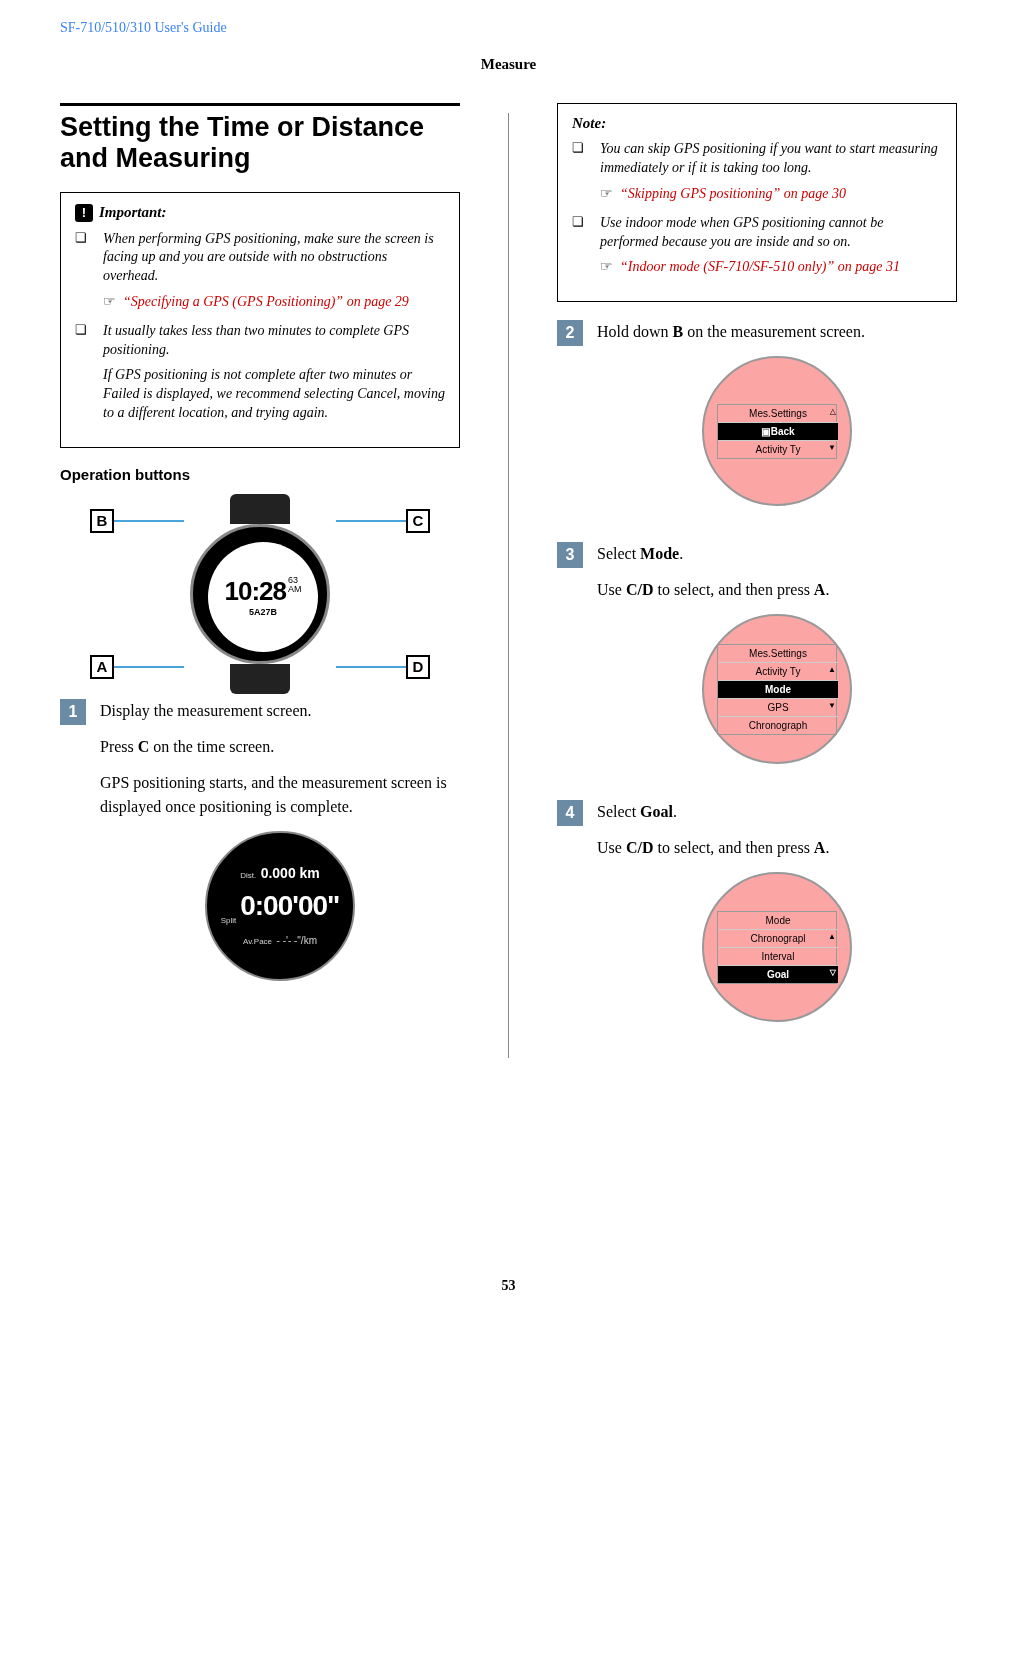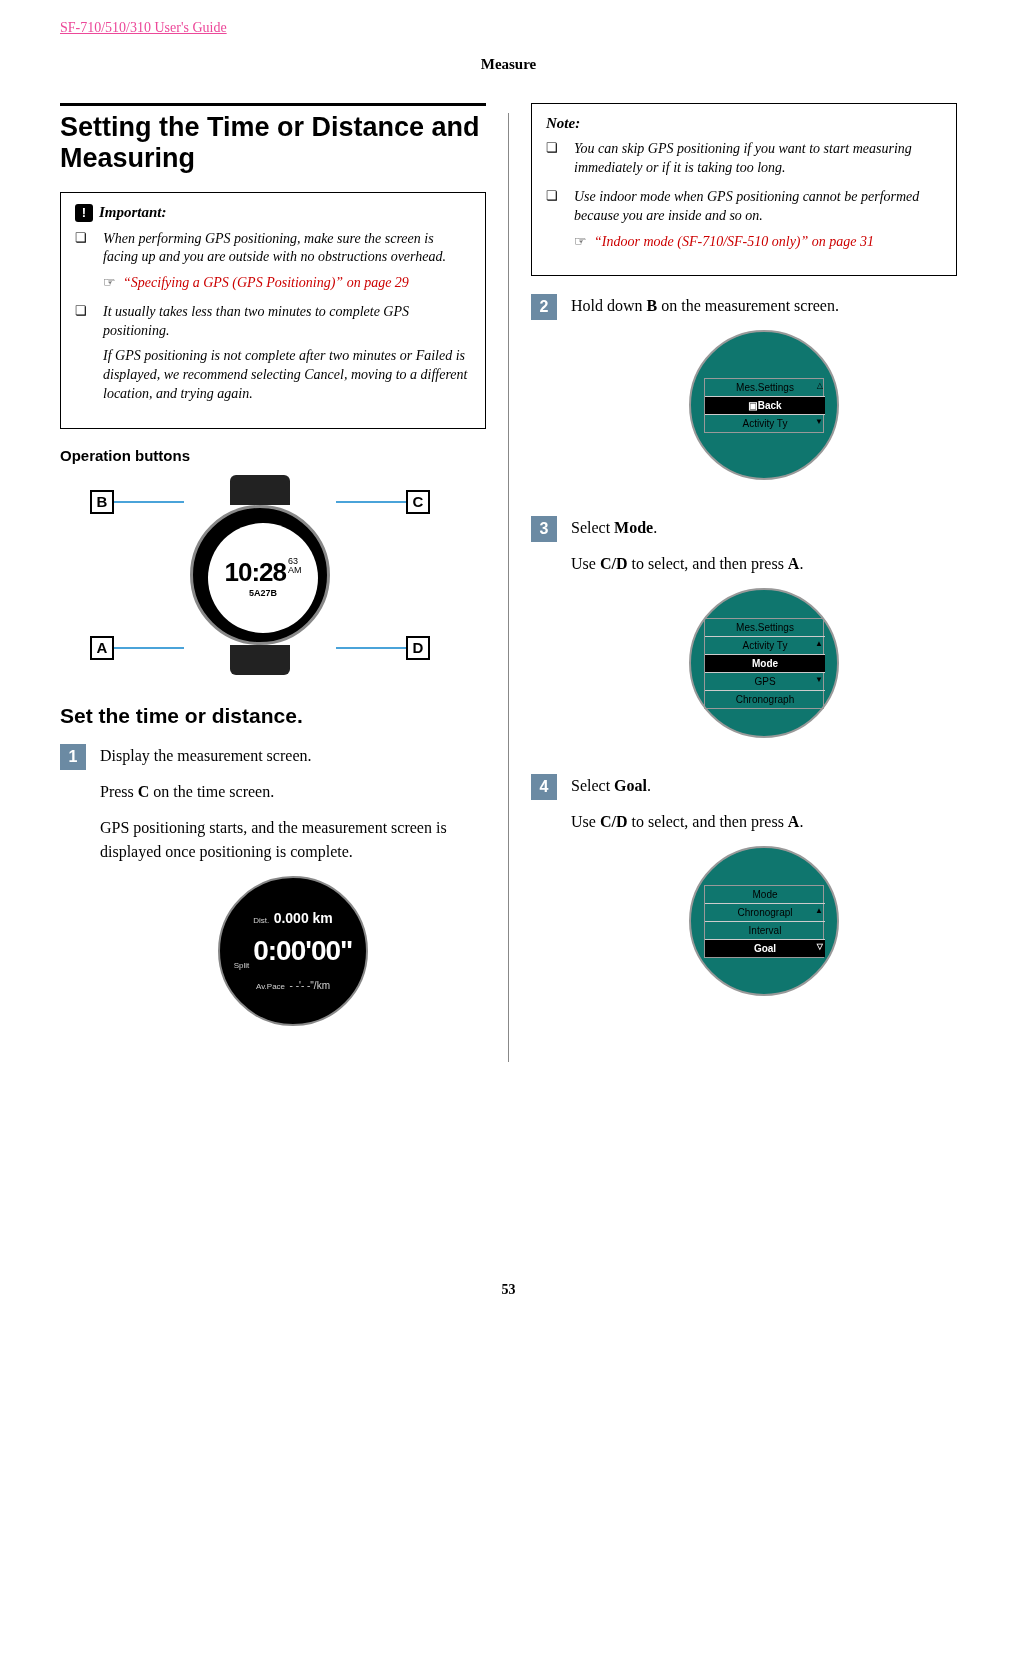--- a/index.html
+++ b/index.html
@@ -10,33 +10,32 @@
     body {
       font-family: Georgia, 'Times New Roman', serif;
       background: #fff;
       width: 1017px;
       margin: 0 auto;
       padding: 20px 60px 40px;
       color: #000;
     }
     .header-line {
       font-size: 14px;
-      color: #ec4899;
+      color: #3b82f6;
       padding-bottom: 8px;
-      text-decoration: underline;
     }
     .section-header {
       text-align: center;
       font-weight: bold;
       font-size: 15px;
       padding: 12px 0 30px;
     }
     .two-col {
       display: flex;
-      gap: 22px;
+      gap: 48px;
     }
     .col {
       flex: 1;
       min-width: 0;
     }
     .col-divider {
       width: 1px;
       background: #888;
       margin-top: 10px;
     }
@@ -228,21 +227,21 @@
       margin-bottom: 12px;
     }
     .step-body strong {
       font-weight: bold;
     }
     .round-screen {
       width: 150px;
       height: 150px;
       border-radius: 50%;
       border: 2px solid #999;
-      background: #0f766e;
+      background: #fca5a5;
       margin: 8px auto 20px;
       display: flex;
       align-items: center;
       justify-content: center;
       position: relative;
       font-family: Arial, sans-serif;
     }
     .round-screen-dark {
       width: 150px;
       height: 150px;
@@ -348,21 +347,20 @@
                 <span class="watch-small">63</span>
                 <span class="watch-small">AM</span>
               </span>
             </div>
             <span class="watch-date">5A27B</span>
           </div>
         </div>
       </div>
     </div>
 
-    <h2 class="sub-title">Set the time or distance.</h2>
 
     <div class="step">
       <div class="step-num">1</div>
       <div class="step-body">
         <p>Display the measurement screen.</p>
         <p>
           <span>Press </span><strong>C</strong><span> on the time screen.</span>
         </p>
         <p>GPS positioning starts, and the measurement screen is displayed once positioning is complete.</p>
 
@@ -383,20 +381,22 @@
   <div class="col-divider"></div>
 
   <div class="col">
     <div class="box">
       <div class="box-title">Note:</div>
       <ul>
         <li>
           <span class="bullet">❏</span>
           <div class="li-body">
             <p>You can skip GPS positioning if you want to start measuring immediately or if it is taking too long.</p>
+            <p><span class="pointer">☞</span>
+               <span class="link">“Skipping GPS positioning” on page 30</span></p>
           </div>
         </li>
         <li>
           <span class="bullet">❏</span>
           <div class="li-body">
             <p>Use indoor mode when GPS positioning cannot be performed because you are inside and so on.</p>
             <p><span class="pointer">☞</span>
                <span class="link">“Indoor mode (SF-710/SF-510 only)” on page 31</span></p>
           </div>
         </li>

